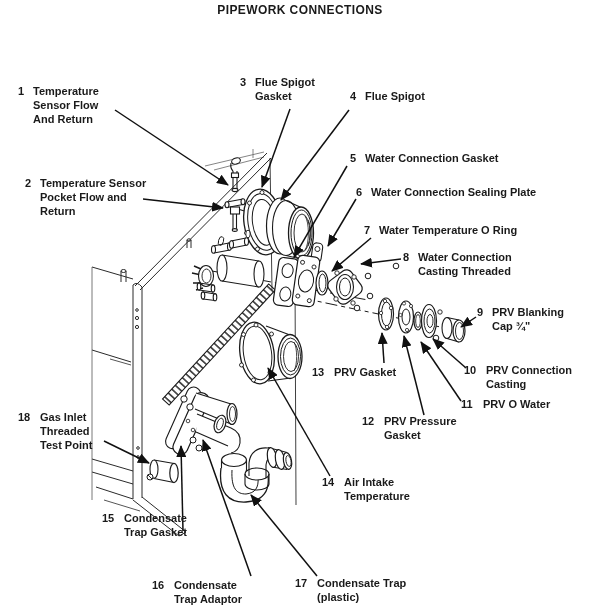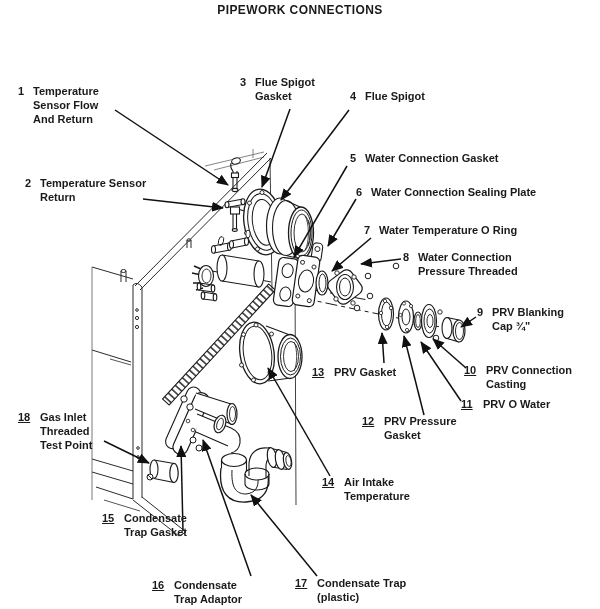--- a/index.html
+++ b/index.html
@@ -4,21 +4,21 @@
 <style>
   html,body{margin:0;padding:0;background:#fff;}
   #page{position:relative;width:600px;height:609px;background:#fff;overflow:hidden;
         font-family:"Liberation Sans", sans-serif;color:#1a1a1a;}
   #art{position:absolute;left:0;top:0;}
   .title{position:absolute;left:0;top:3px;width:100%;text-align:center;
          font-size:12px;font-weight:bold;letter-spacing:.4px;}
   .lbl{position:absolute;font-size:11px;font-weight:bold;line-height:14px;white-space:nowrap;}
   .lbl .n{display:inline-block;vertical-align:top;}
   .lbl.d1 .n{width:15px;}
-  .lbl.d2 .n{width:22px;text-decoration:underline;}
+  .lbl.d2 .n{width:22px;}
   .lbl .t{display:inline-block;vertical-align:top;}
   .lbl .t b{display:block;font-weight:bold;}
 </style>
 </head>
 <body>
 
 <div id="page">
 
 <svg id="art" width="600" height="609" viewBox="0 0 600 609">
   <defs>
@@ -318,39 +318,39 @@
     <path d="M104,441 L149,463" marker-end="url(#ah)"></path>
   </g>
 </svg>
 
   <div class="title">PIPEWORK CONNECTIONS</div>
 
   <div class="lbl d1" style="left:18px;top:84px">
     <span class="n">1</span><span class="t"><b>Temperature</b><b>Sensor Flow</b><b>And Return</b></span>
   </div>
   <div class="lbl d1" style="left:25px;top:176px">
-    <span class="n">2</span><span class="t"><b>Temperature Sensor</b><b>Return</b></span>
+    <span class="n">2</span><span class="t"><b>Temperature Sensor</b><b>Pocket Flow and</b><b>Return</b></span>
   </div>
   <div class="lbl d1" style="left:240px;top:75px">
     <span class="n">3</span><span class="t"><b>Flue Spigot</b><b>Gasket</b></span>
   </div>
   <div class="lbl d1" style="left:350px;top:89px">
     <span class="n">4</span><span class="t"><b>Flue Spigot</b></span>
   </div>
   <div class="lbl d1" style="left:350px;top:151px">
     <span class="n">5</span><span class="t"><b>Water Connection Gasket</b></span>
   </div>
   <div class="lbl d1" style="left:356px;top:185px">
     <span class="n">6</span><span class="t"><b>Water Connection Sealing Plate</b></span>
   </div>
   <div class="lbl d1" style="left:364px;top:223px">
     <span class="n">7</span><span class="t"><b>Water Temperature O Ring</b></span>
   </div>
   <div class="lbl d1" style="left:403px;top:250px">
-    <span class="n">8</span><span class="t"><b>Water Connection</b><b>Pressure Threaded</b></span>
+    <span class="n">8</span><span class="t"><b>Water Connection</b><b>Casting Threaded</b></span>
   </div>
   <div class="lbl d1" style="left:477px;top:305px">
     <span class="n">9</span><span class="t"><b>PRV Blanking</b><b>Cap ¾"</b></span>
   </div>
   <div class="lbl d2" style="left:464px;top:363px">
     <span class="n">10</span><span class="t"><b>PRV Connection</b><b>Casting</b></span>
   </div>
   <div class="lbl d2" style="left:461px;top:397px">
     <span class="n">11</span><span class="t"><b>PRV O Water</b></span>
   </div>

